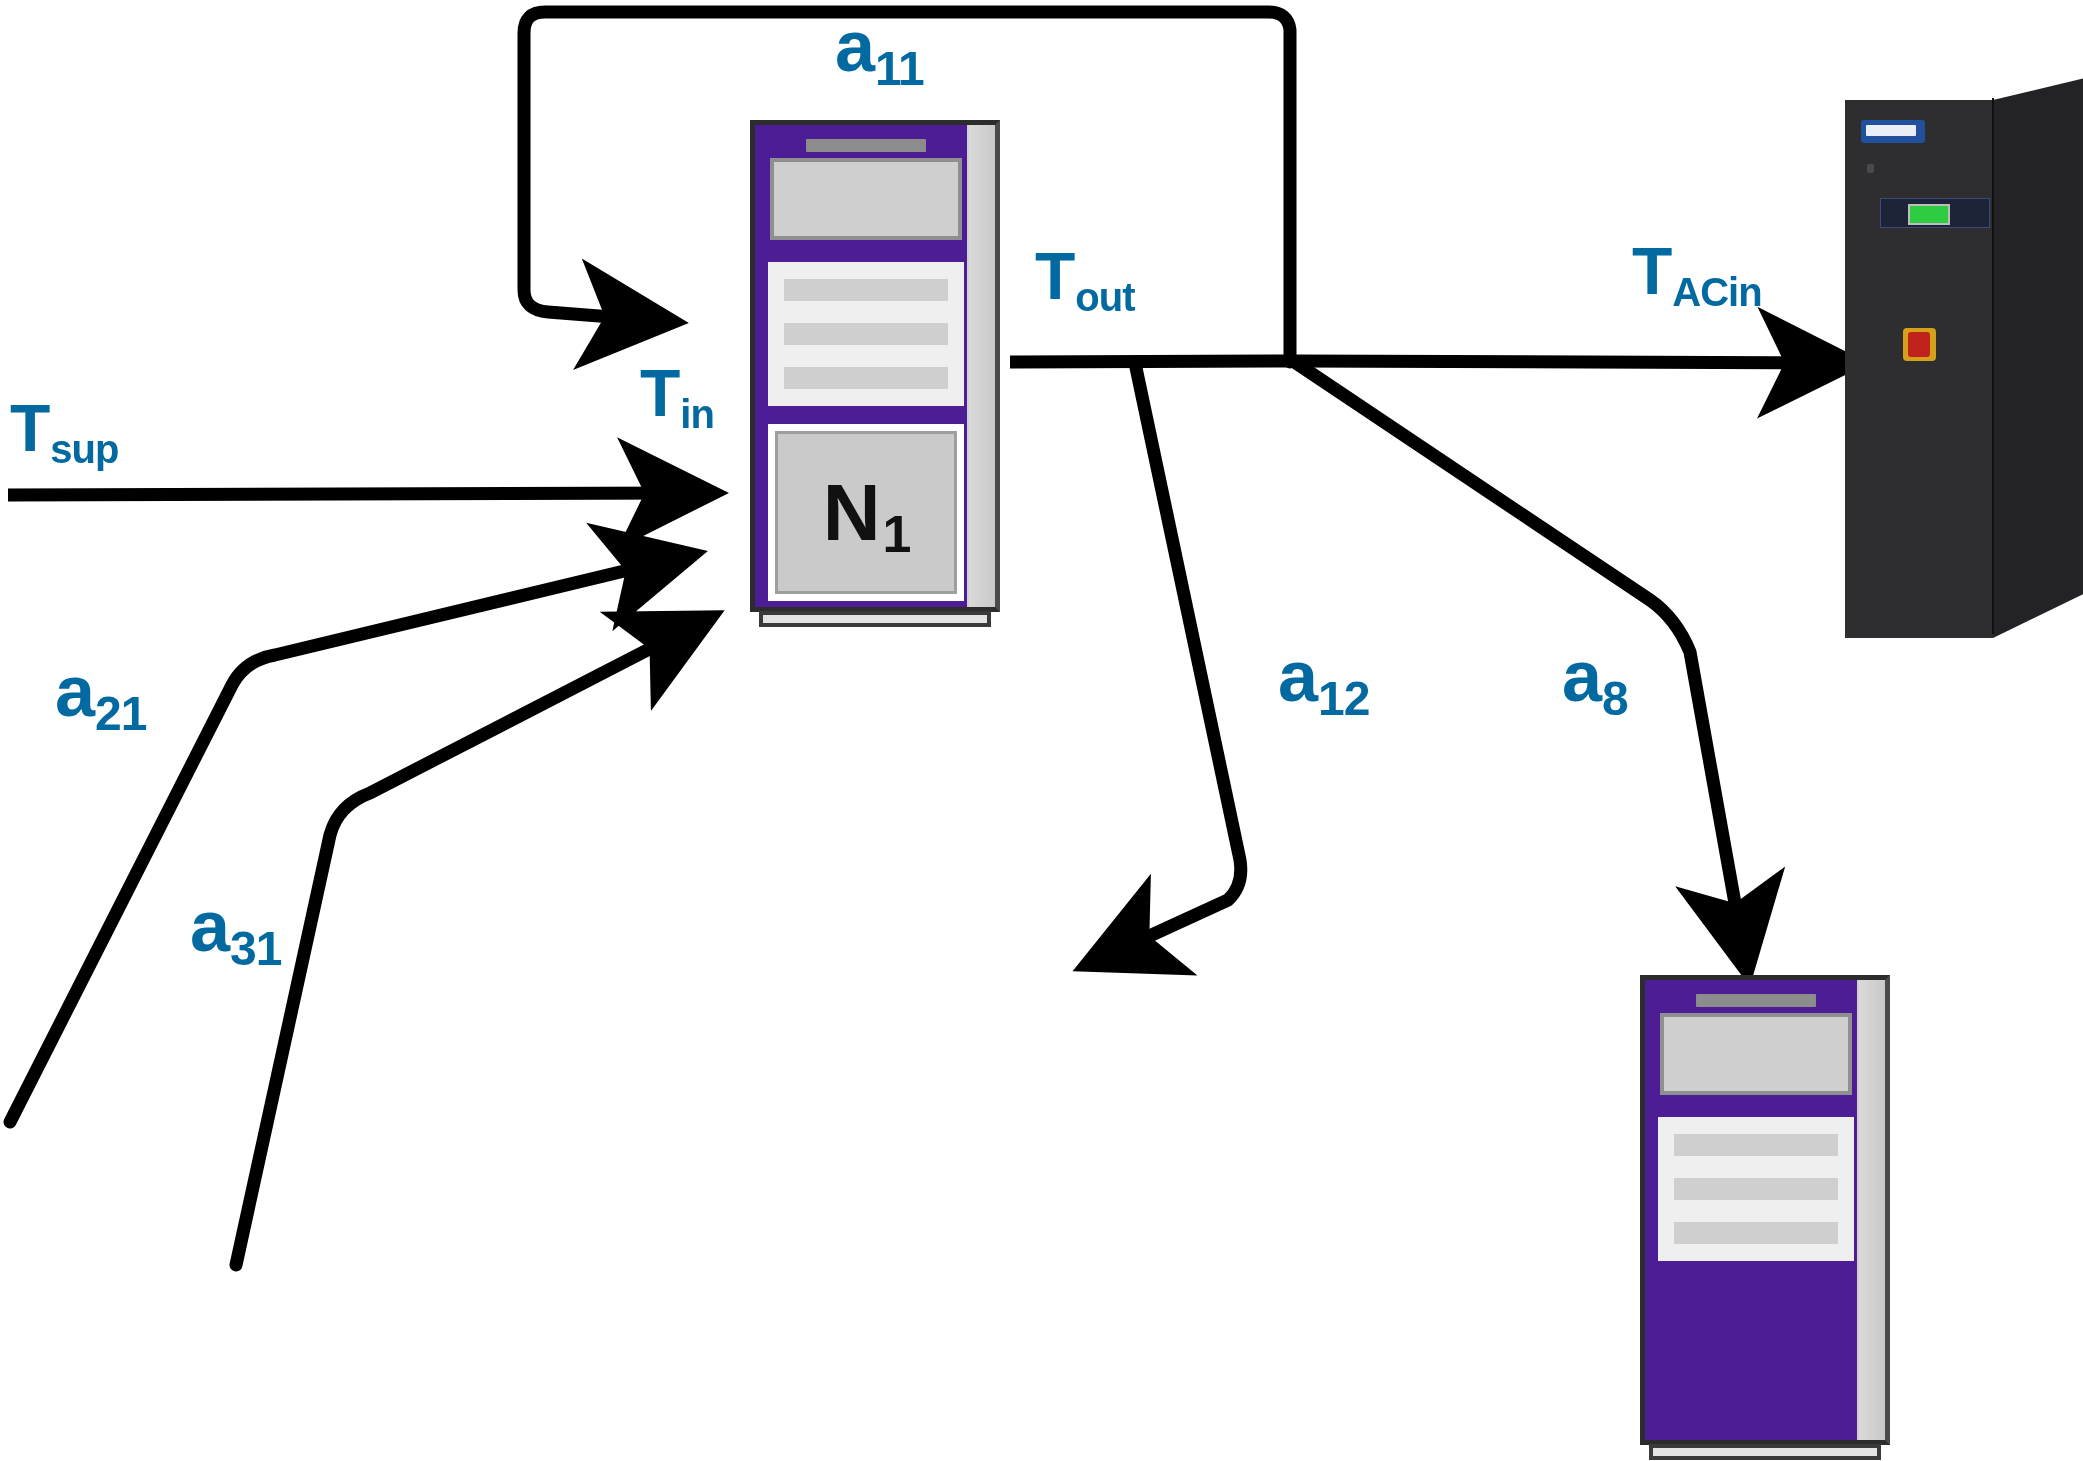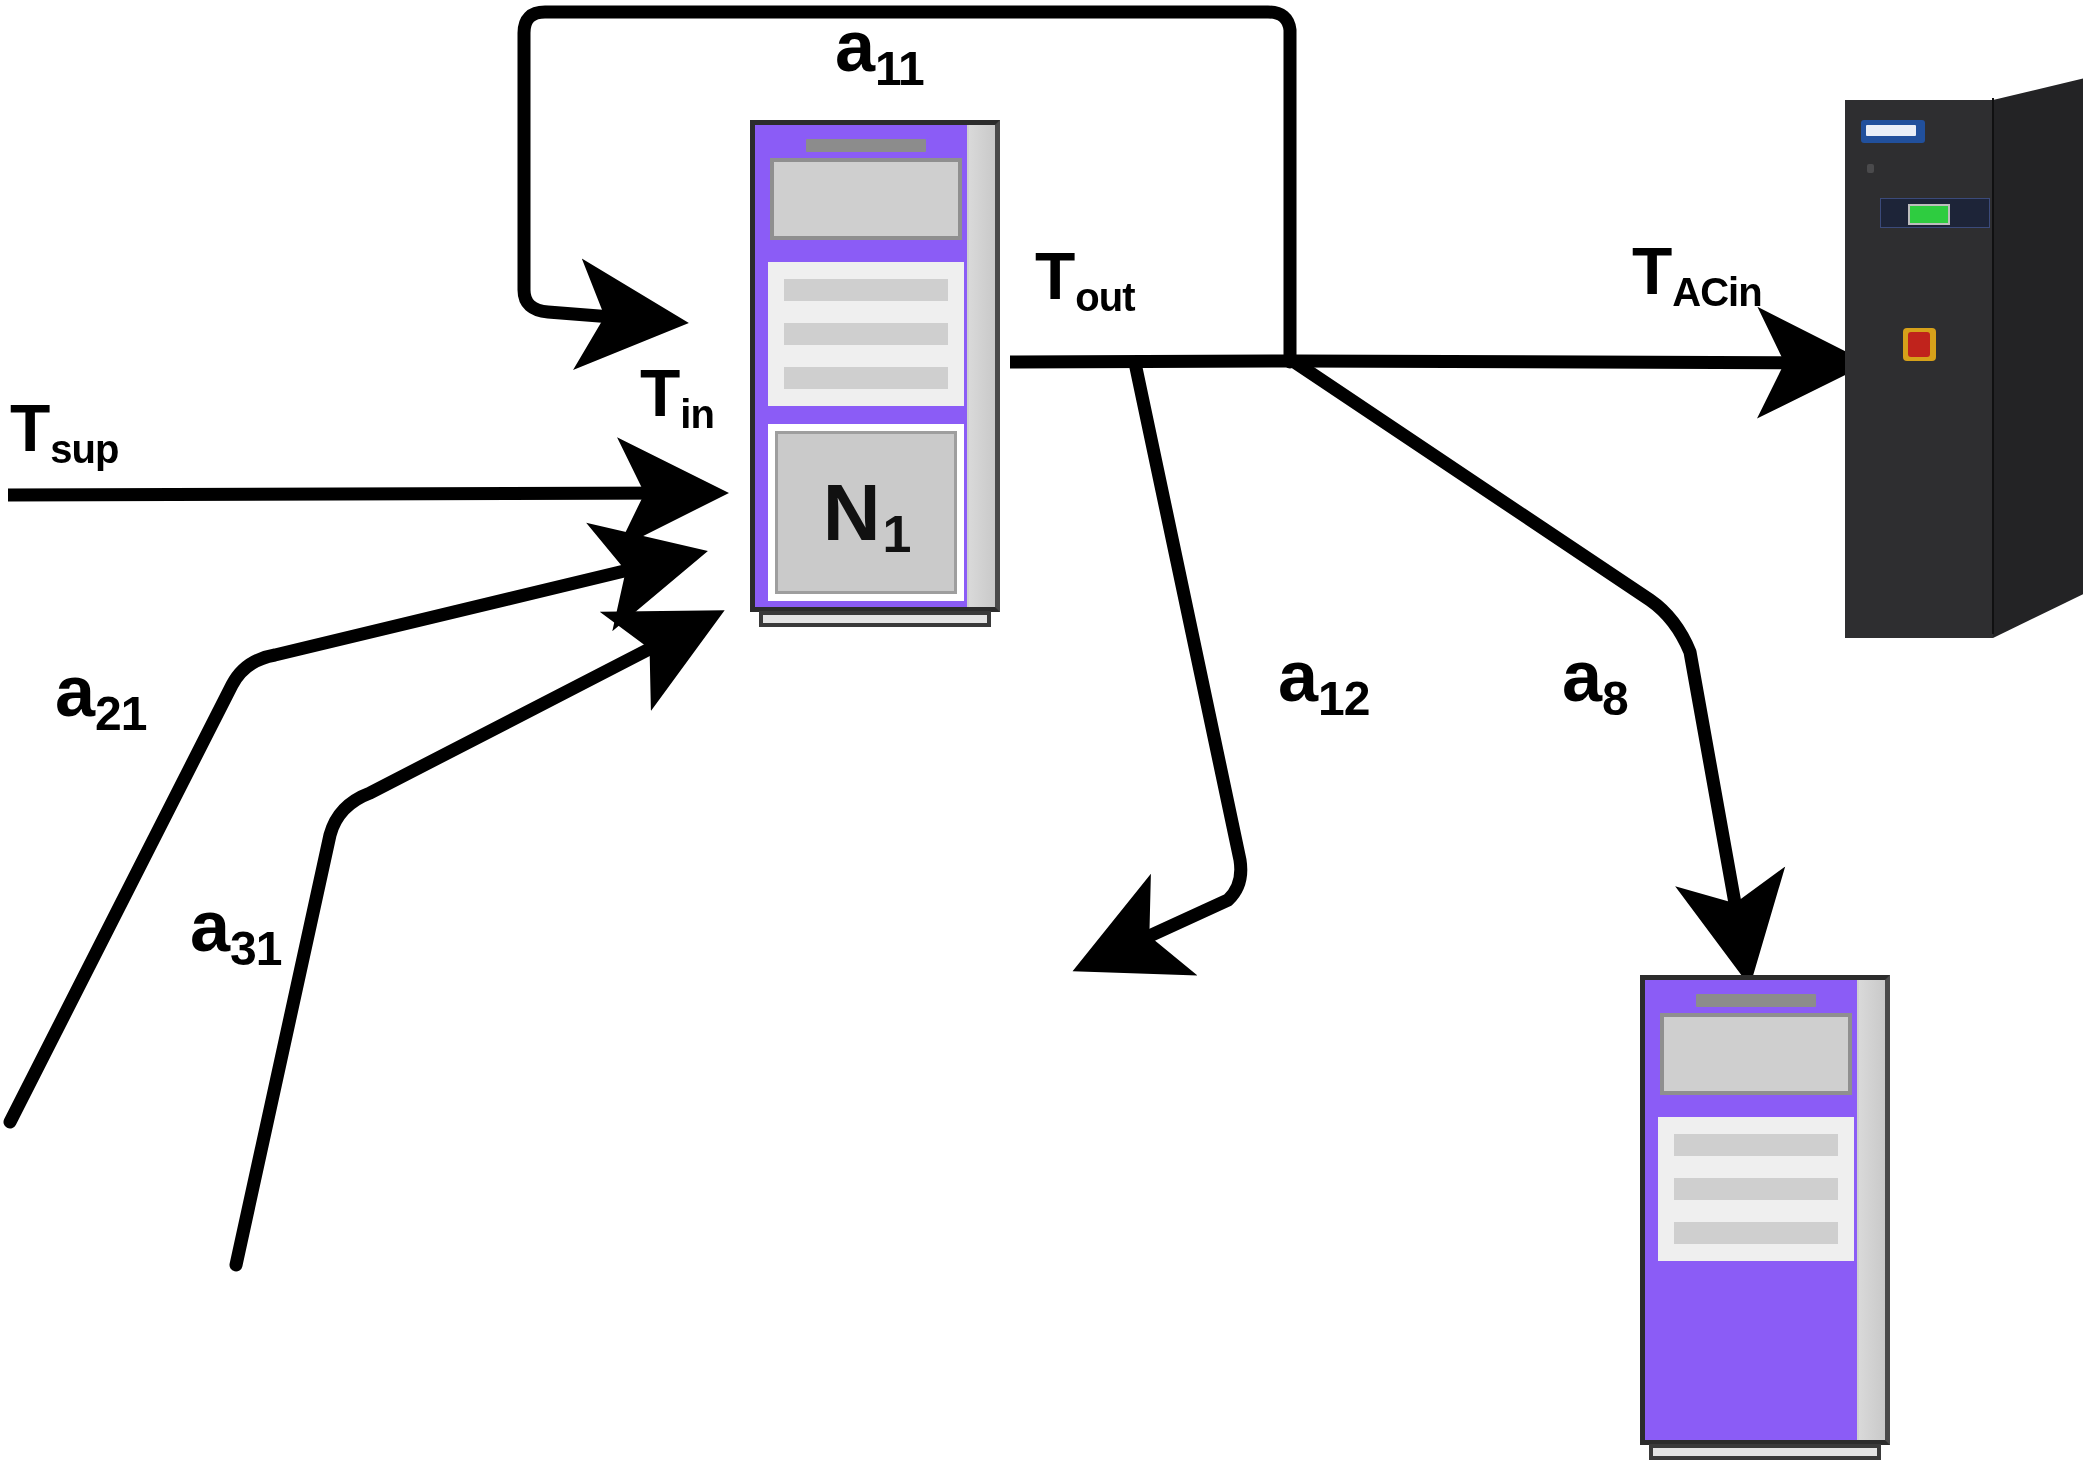--- a/index.html
+++ b/index.html
@@ -19,37 +19,37 @@
   #wires {
     position: absolute;
     left: 0; top: 0;
     width: 2083px;
     height: 1461px;
   }
 
   
   .lbl {
     position: absolute;
-    color: #000000;
+    color: #0369a1;
     font-family: "Liberation Sans", sans-serif;
     font-weight: bold;
     white-space: nowrap;
     line-height: 1;
     user-select: none;
   }
   .lbl .base { font-size: 66px; }
   .lbl .sub  { font-size: 40px; vertical-align: sub; position: relative; top: 8px; letter-spacing: -1px; }
   .lbl.coef .base { font-size: 72px; font-style: normal; }
   .lbl.coef .sub  { font-size: 48px; top: 10px; }
 
   
   .tower {
     position: absolute;
     box-sizing: border-box;
-    background: #8b5cf6;
+    background: #4c1d95;
     border: 5px solid #2c2c2c;
     border-right-color: #4a4a4a;
     display: flex;
     flex-direction: column;
     padding: 10px 1px 6px 9px;
     text-align: right;
   }
   .tower .side {
     position: absolute;
     top: 0; right: 0; bottom: 0;

